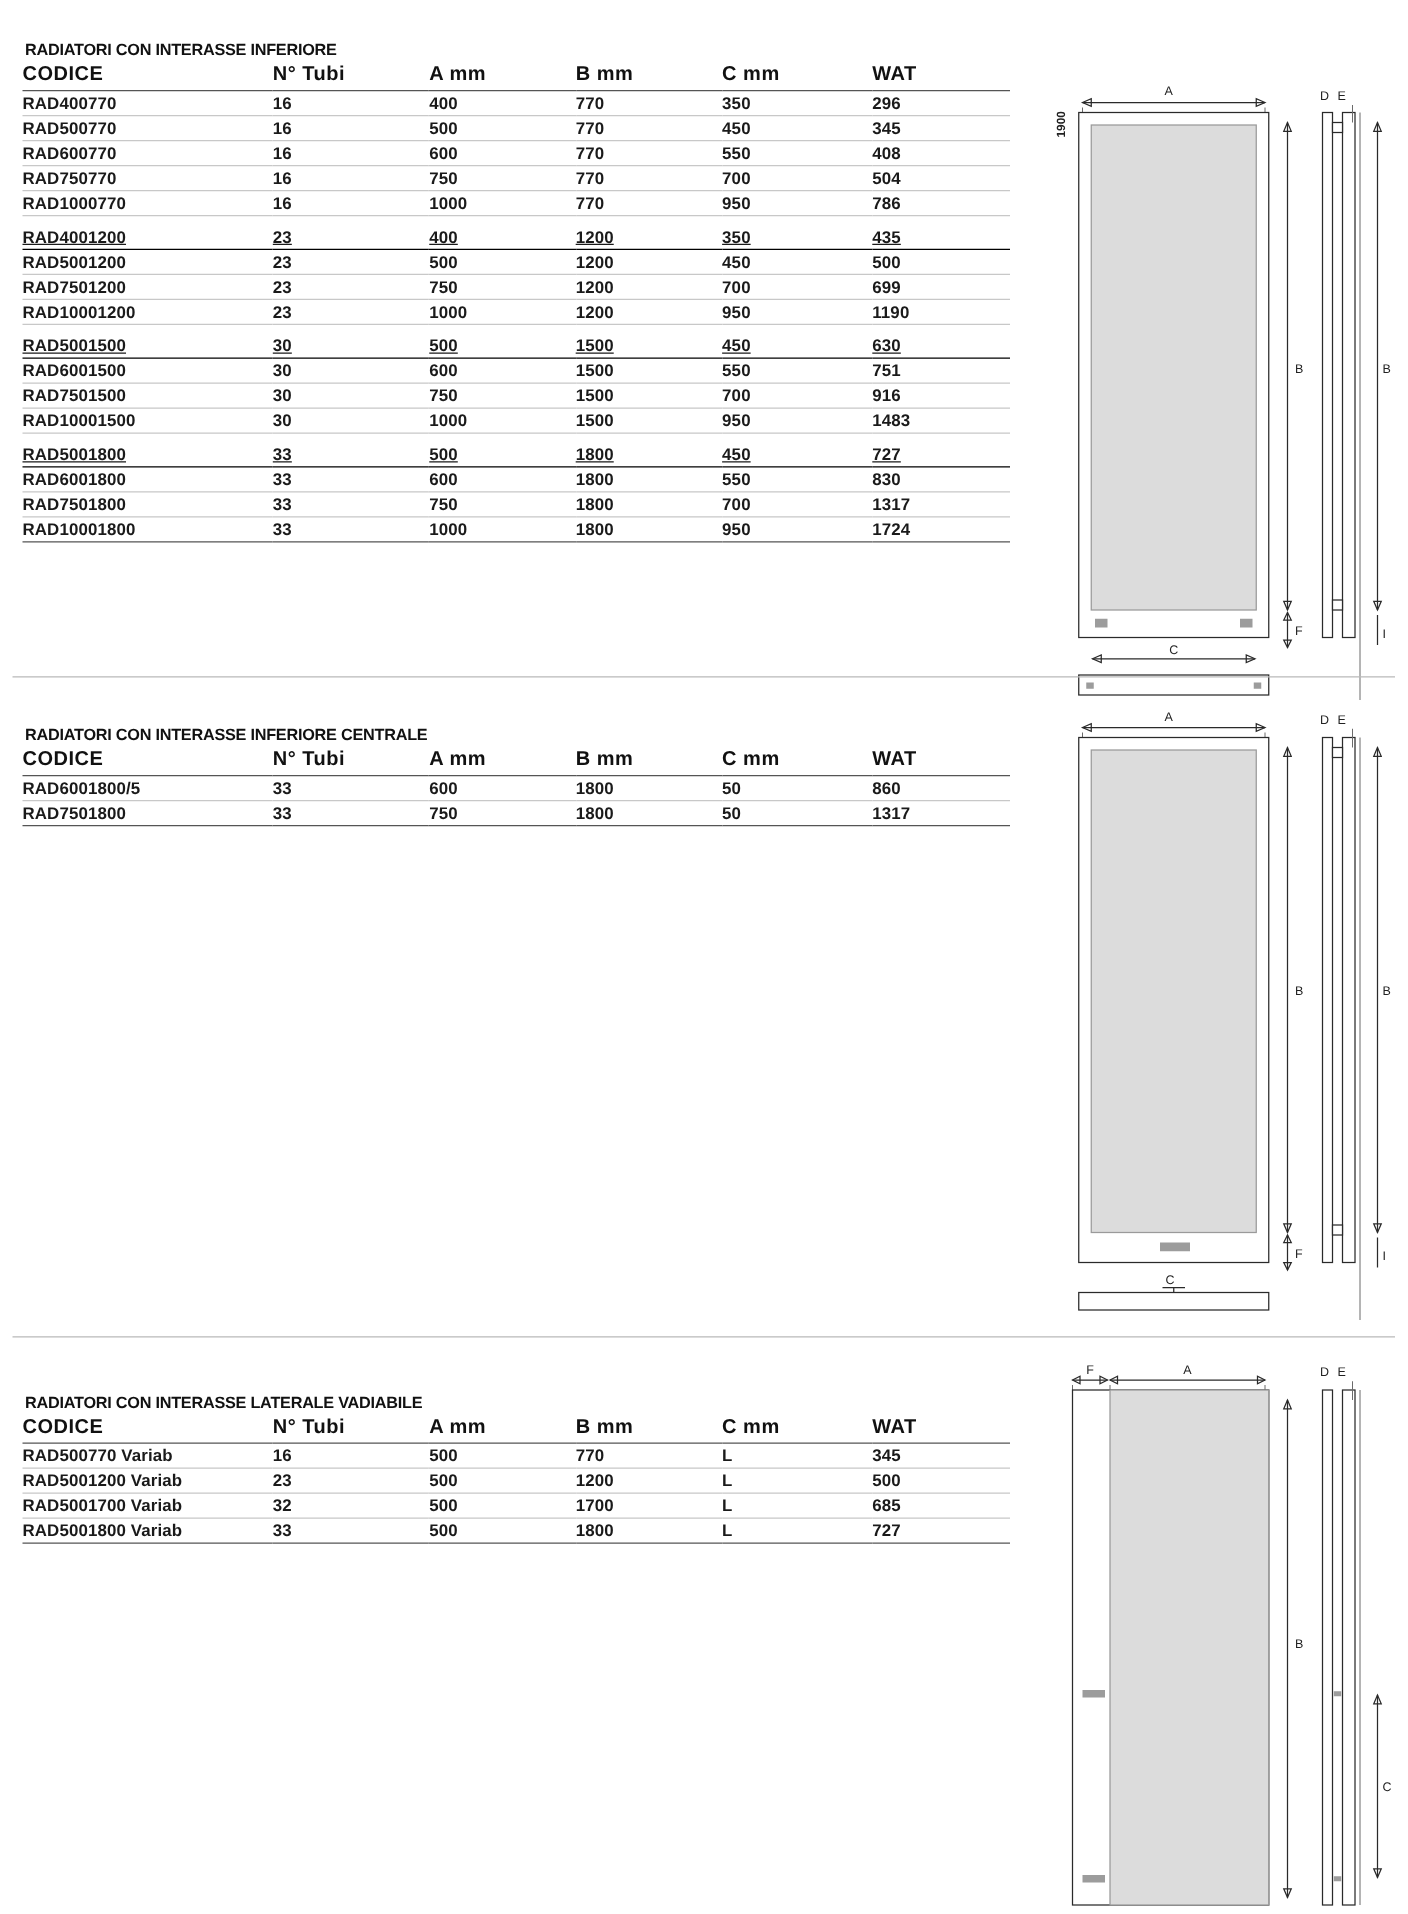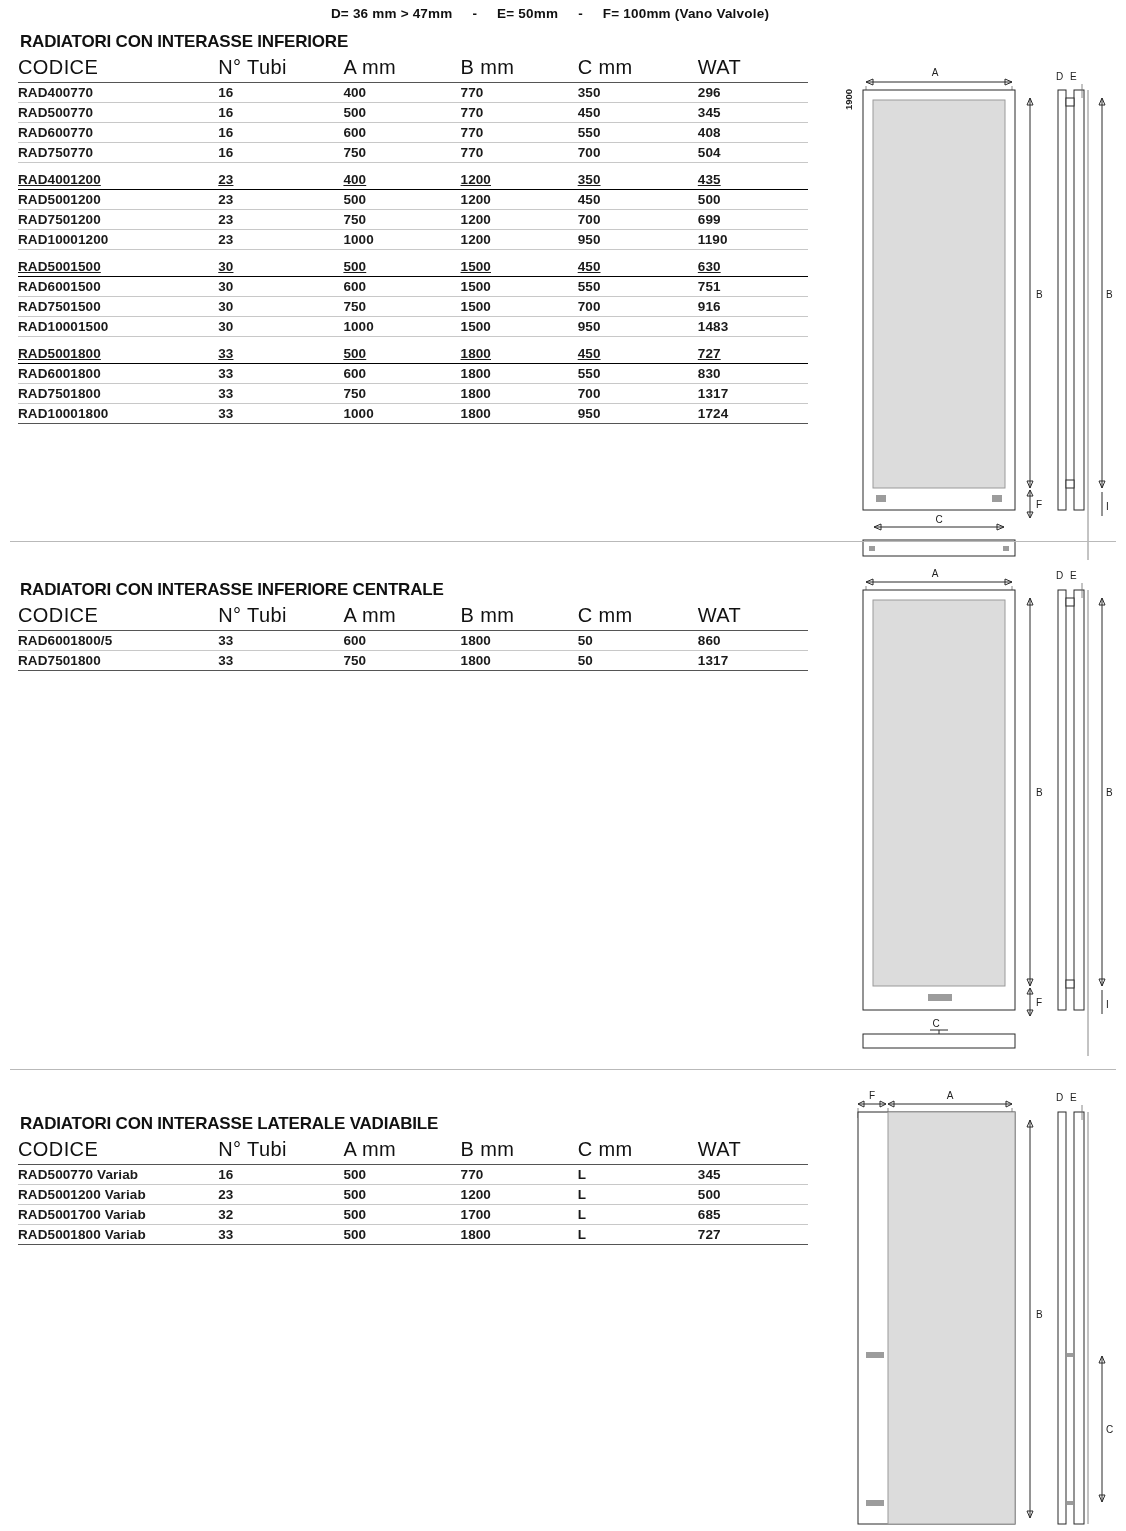--- a/index.html
+++ b/index.html
@@ -58,36 +58,36 @@
   .rule-1 { top: 541px; }
   .rule-2 { top: 1069px; }
 
   .table-wrap {
     position: absolute;
     left: 18px;
     width: 800px;
   }
 
   .sec-title {
-    font-size: 17px;
+    font-size: 13px;
     font-weight: bold;
     letter-spacing: -0.2px;
     color: #111;
     margin: 0 0 3px 2px;
     white-space: nowrap;
   }
 
   table.spec {
     border-collapse: collapse;
     width: 790px;
     table-layout: fixed;
   }
   table.spec th {
-    font-size: 20px;
-    font-weight: normal;
+    font-size: 16px;
+    font-weight: bold;
     text-align: left;
     padding: 1px 0 3px 0;
     letter-spacing: 0.4px;
     color: #111;
     border-bottom: 1.6px solid #555;
   }
   table.spec td {
     font-size: 13.5px;
     font-weight: bold;
     padding: 2px 0 2px 0;
@@ -139,27 +139,20 @@
     font-size: 9.5px;
     font-weight: bold;
     fill: #222;
   }
 </style>
 </head>
 <body>
 
 <div class="page">
 
-  <div class="legend">
-    <span>D= 36 mm &gt; 47mm</span>
-    <span class="sep">-</span>
-    <span>E= 50mm</span>
-    <span class="sep">-</span>
-    <span>F= 100mm (Vano Valvole)</span>
-  </div>
 
   <div class="section sec1">
     <div class="table-wrap">
       <div class="sec-title">RADIATORI CON INTERASSE INFERIORE</div>
       <table class="spec">
         <colgroup>
           <col class="c-code">
             <col class="c-tubi">
             <col class="c-a">
             <col class="c-b">
@@ -202,20 +195,28 @@
               <td class="d-wat">408</td>
             </tr>
             <tr>
               <td class="d-code">RAD750770</td>
               <td class="d-tubi">16</td>
               <td class="d-a">750</td>
               <td class="d-b">770</td>
               <td class="d-c">700</td>
               <td class="d-wat">504</td>
             </tr>
+            <tr>
+              <td class="d-code">RAD1000770</td>
+              <td class="d-tubi">16</td>
+              <td class="d-a">1000</td>
+              <td class="d-b">770</td>
+              <td class="d-c">950</td>
+              <td class="d-wat">786</td>
+            </tr>
             <tr class="gap">
               <td class="d-code">RAD4001200</td>
               <td class="d-tubi">23</td>
               <td class="d-a">400</td>
               <td class="d-b">1200</td>
               <td class="d-c">350</td>
               <td class="d-wat">435</td>
             </tr>
             <tr>
               <td class="d-code">RAD5001200</td>

